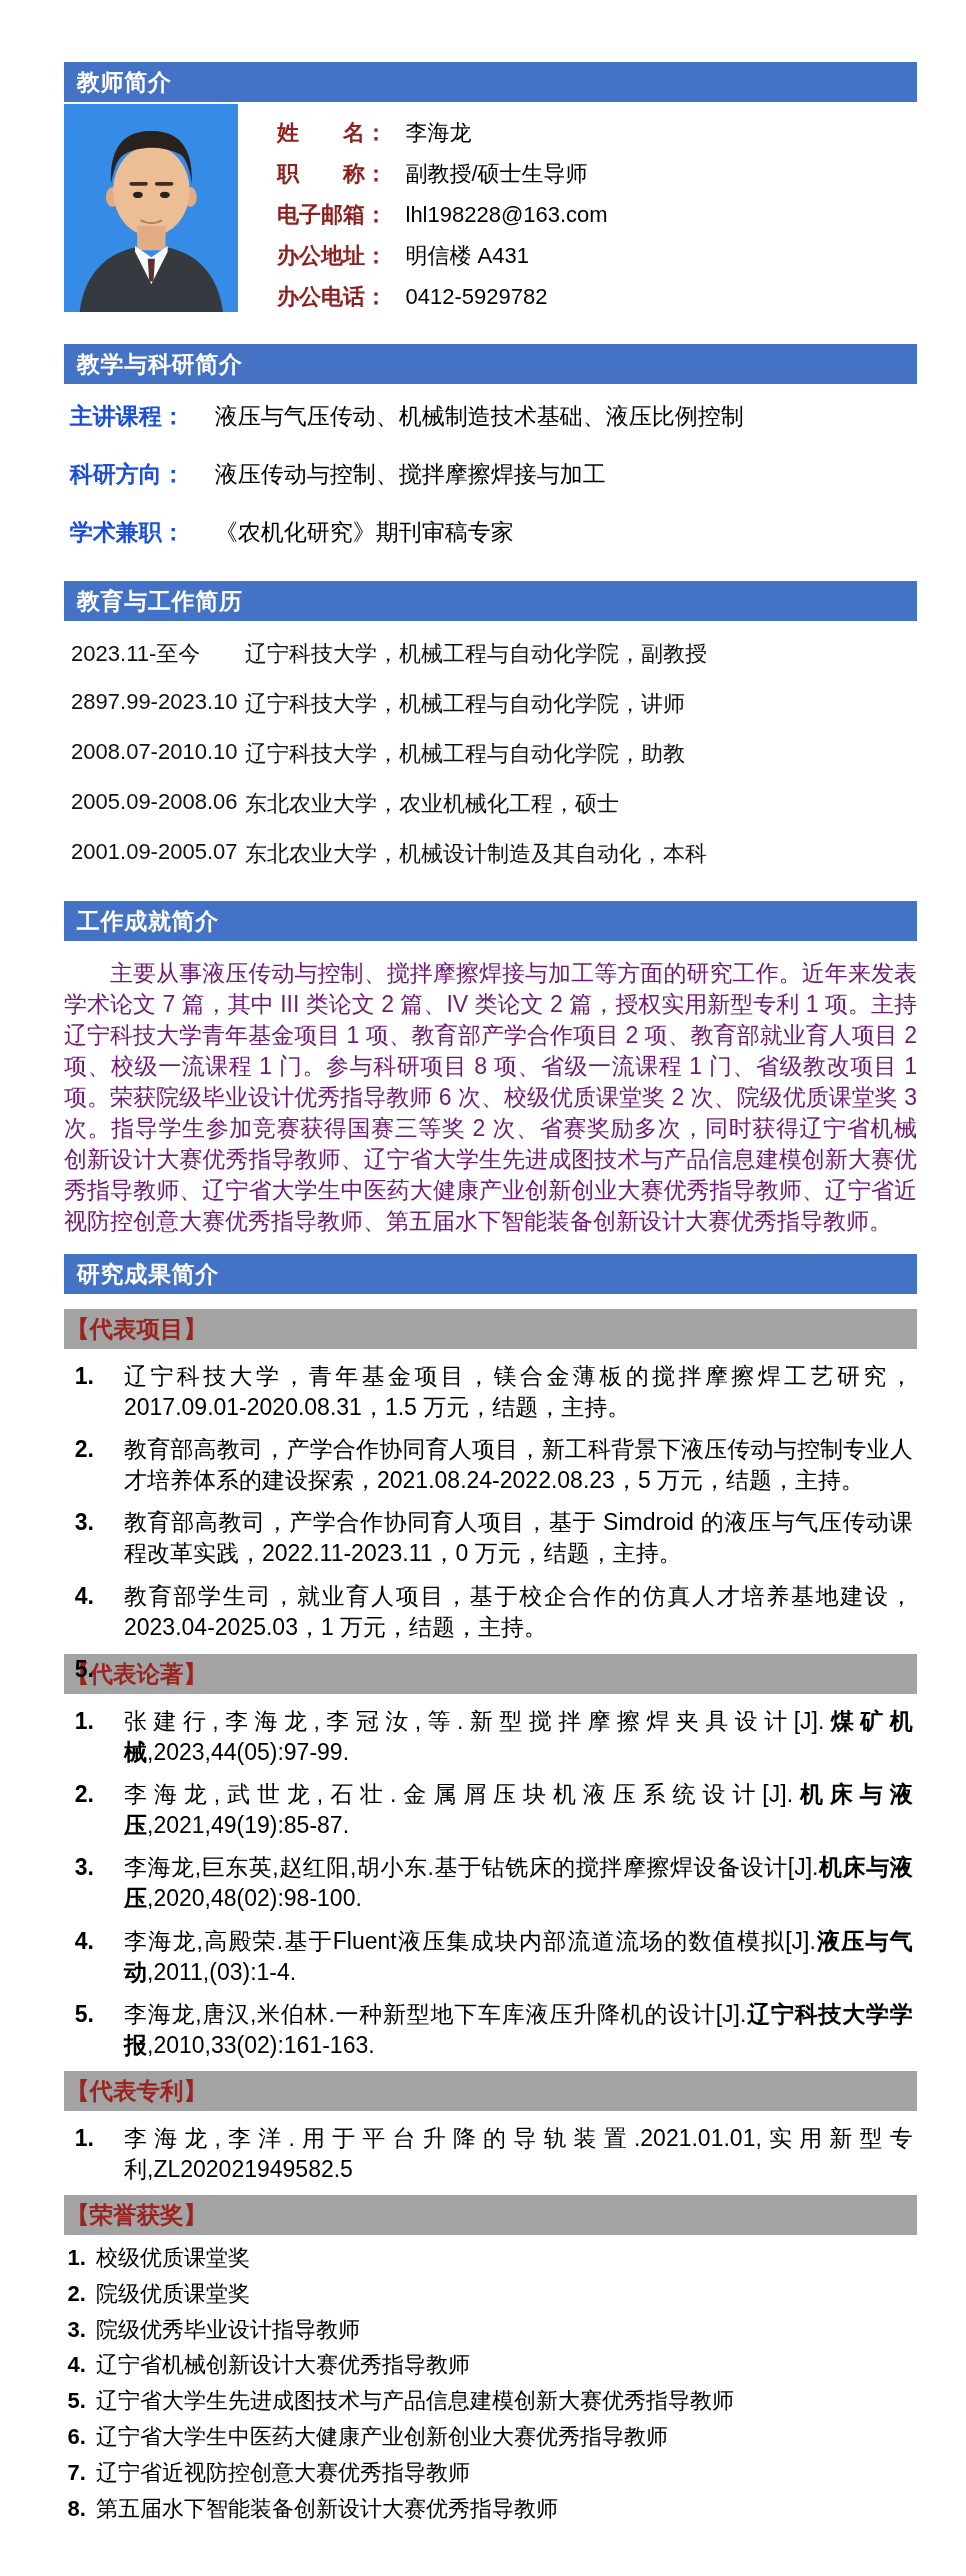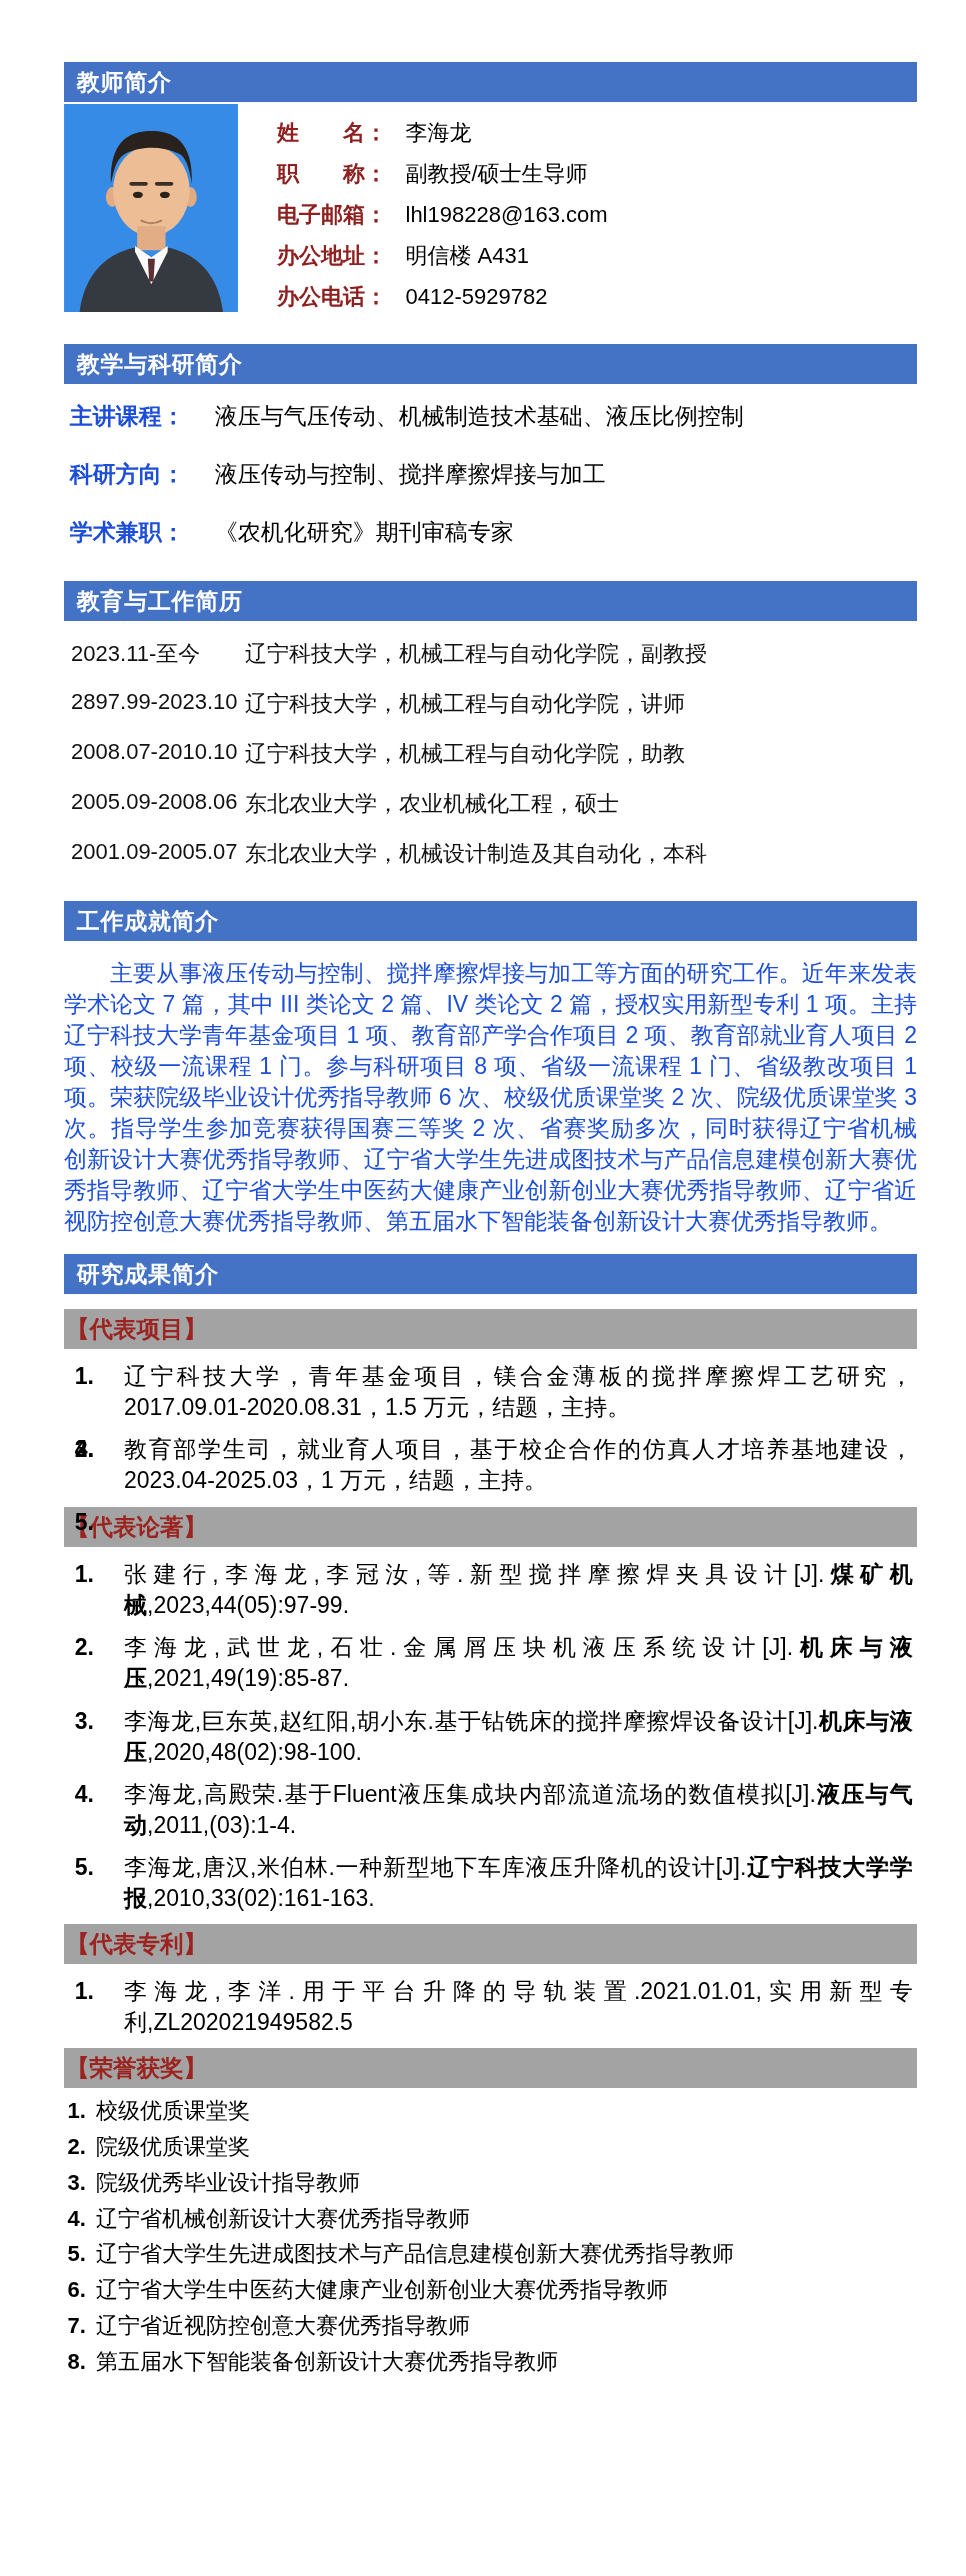--- a/index.html
+++ b/index.html
@@ -25,21 +25,21 @@
   .tlabel{color:#1d4ed8;font-weight:bold;margin-right:30px;white-space:pre;flex:0 0 auto;}
   .tvalue{color:#000;}
 
   
   .hist{padding:18.5px 0 5.7px 7.1px;}
   .histrow{display:flex;font-size:22px;margin-bottom:20px;}
   .hdate{flex:0 0 174px;white-space:nowrap;}
   .hdetail{flex:1;}
 
   
-  .para{margin:17px 0 17px 0;font-size:23px;line-height:31px;text-align:justify;text-indent:46px;color:#1d4ed8;}
+  .para{margin:17px 0 17px 0;font-size:23px;line-height:31px;text-align:justify;text-indent:46px;color:#701a75;}
 
   
   .band{height:40px;line-height:40px;background:#a3a3a3;color:#9c2420;
         font-weight:bold;font-size:23.5px;padding-left:2px;box-sizing:border-box;margin-top:10px;}
   .band.first{margin-top:15.6px;}
 
   
   .plist{list-style:none;margin:0;padding:0;font-size:23px;color:#000;}
   .plist li{position:relative;padding-left:60px;padding-right:4.3px;margin-top:11.4px;line-height:31px;text-align:justify;}
   .plist .num{position:absolute;left:10.7px;top:0;font-weight:bold;}
@@ -159,23 +159,25 @@
   <div class="band first">
     <span>【代表项目】</span>
   </div>
   <ol class="plist">
     <li>
       <span class="num">1.</span>
       <span class="txt">辽宁科技大学，青年基金项目，镁合金薄板的搅拌摩擦焊工艺研究，2017.09.01-2020.08.31，1.5 万元，结题，主持。</span>
     </li>
     <li>
       <span class="num">2.</span>
+      <span class="txt">教育部高教司，产学合作协同育人项目，新工科背景下液压传动与控制专业人才培养体系的建设探索，2021.08.24-2022.08.23，5 万元，结题，主持。</span>
     </li>
     <li>
       <span class="num">3.</span>
+      <span class="txt">教育部高教司，产学合作协同育人项目，基于 Simdroid 的液压与气压传动课程改革实践，2022.11-2023.11，0 万元，结题，主持。</span>
     </li>
     <li>
       <span class="num">4.</span>
       <span class="txt">教育部学生司，就业育人项目，基于校企合作的仿真人才培养基地建设，2023.04-2025.03，1 万元，结题，主持。</span>
     </li>
     <li>
       <span class="num">5.</span>
     </li>
   </ol>
 

